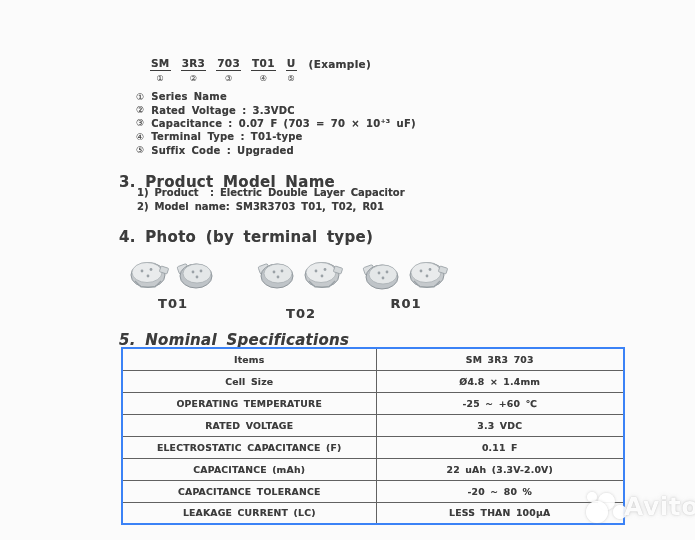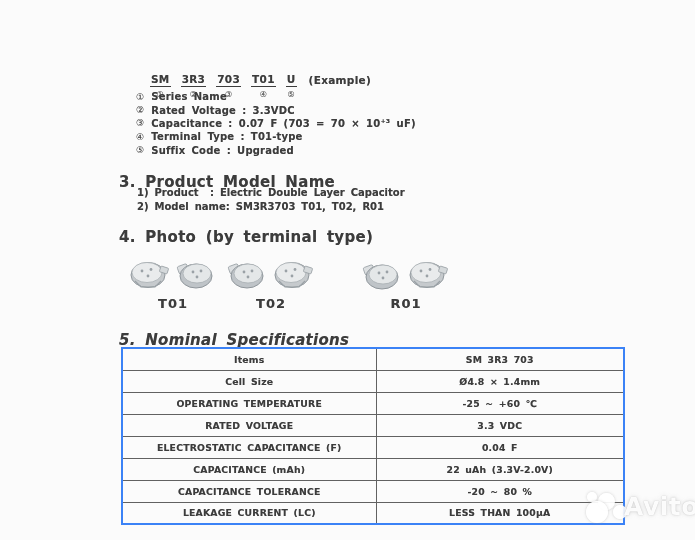--- a/index.html
+++ b/index.html
@@ -14,21 +14,21 @@
     position: absolute; inset: 0;
     background: #fbfbfb;
     color: #3c3c3c;
   }
   .txt { text-shadow: 0 0 0.5px rgba(80,80,80,0.55); }
 
   
   .code-block {
     position: absolute; left: 150px; top: 58px;
     display: flex; align-items: flex-start; gap: 10px;
-    font-size: 10.5px; font-weight: bold; letter-spacing: 0.3px; margin-top: 16px;
+    font-size: 10.5px; font-weight: bold; letter-spacing: 0.3px;
   }
   .code-seg { display: flex; flex-direction: column; align-items: center; }
   .code-seg .code {
     border-bottom: 1.5px solid #3c3c3c; padding: 0 1px 1px 1px; line-height: 11px;
   }
   .code-seg .num {
     margin-top: 3px; font-size: 8px; font-weight: normal; color: #5a5a5a; line-height: 9px;
   }
   .code-example { line-height: 12px; margin-left: 2px; }
 
@@ -187,21 +187,21 @@
       <svg class="cap-svg" width="42" height="32" viewBox="0 0 42 32">
           <use href="#capA"></use>
         </svg>
       <svg class="cap-svg" width="42" height="34" viewBox="0 0 42 34">
           <use href="#capB" transform="translate(1,2)"></use>
         </svg>
     </div>
     <div class="photo-label txt">T01</div>
   </div>
 
-  <div class="photo-group" style="left:228px; width:86px;">
+  <div class="photo-group" style="left:258px; width:86px;gap:10px;">
     <div class="caps">
       <svg class="cap-svg" width="42" height="34" viewBox="0 0 42 34">
           <use href="#capB" transform="translate(0,2)"></use>
         </svg>
       <svg class="cap-svg" width="42" height="32" viewBox="0 0 42 32">
           <use href="#capA"></use>
         </svg>
     </div>
     <div class="photo-label txt">T02</div>
   </div>
@@ -237,21 +237,21 @@
       <tr>
         <td>OPERATING TEMPERATURE</td>
         <td>-25 ~ +60 ℃</td>
       </tr>
       <tr>
         <td>RATED VOLTAGE</td>
         <td>3.3 VDC</td>
       </tr>
       <tr>
         <td>ELECTROSTATIC CAPACITANCE (F)</td>
-        <td>0.04 F</td>
+        <td>0.11 F</td>
       </tr>
       <tr>
         <td>CAPACITANCE (mAh)</td>
         <td>22 uAh (3.3V-2.0V)</td>
       </tr>
       <tr>
         <td>CAPACITANCE TOLERANCE</td>
         <td>-20 ~ 80 %</td>
       </tr>
       <tr>

